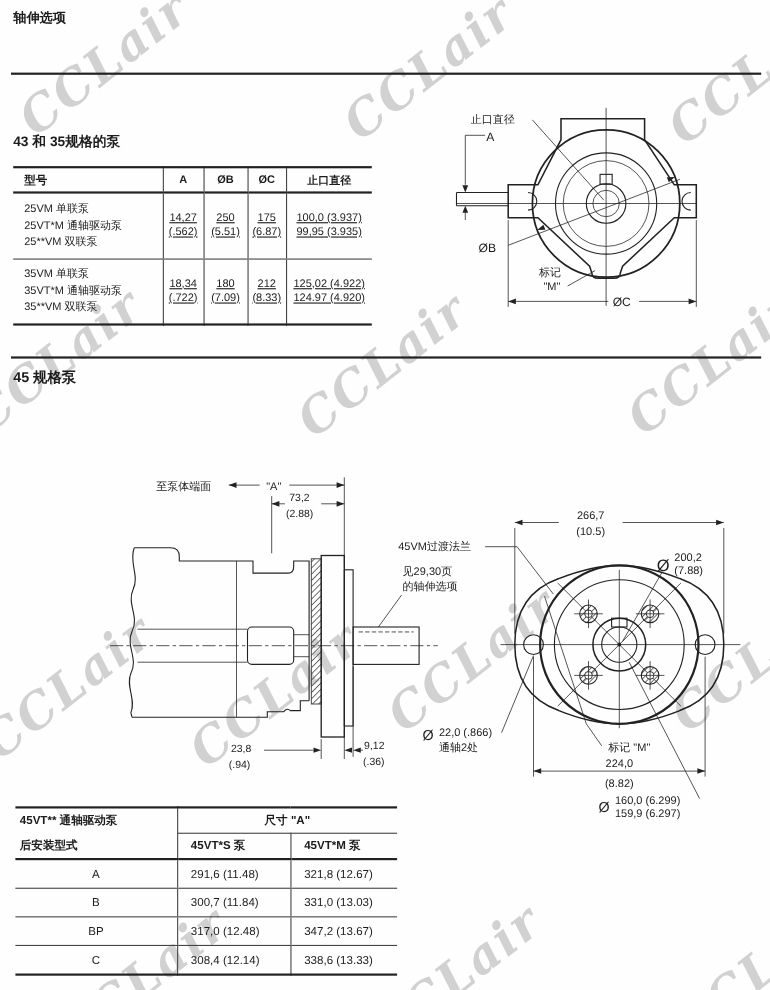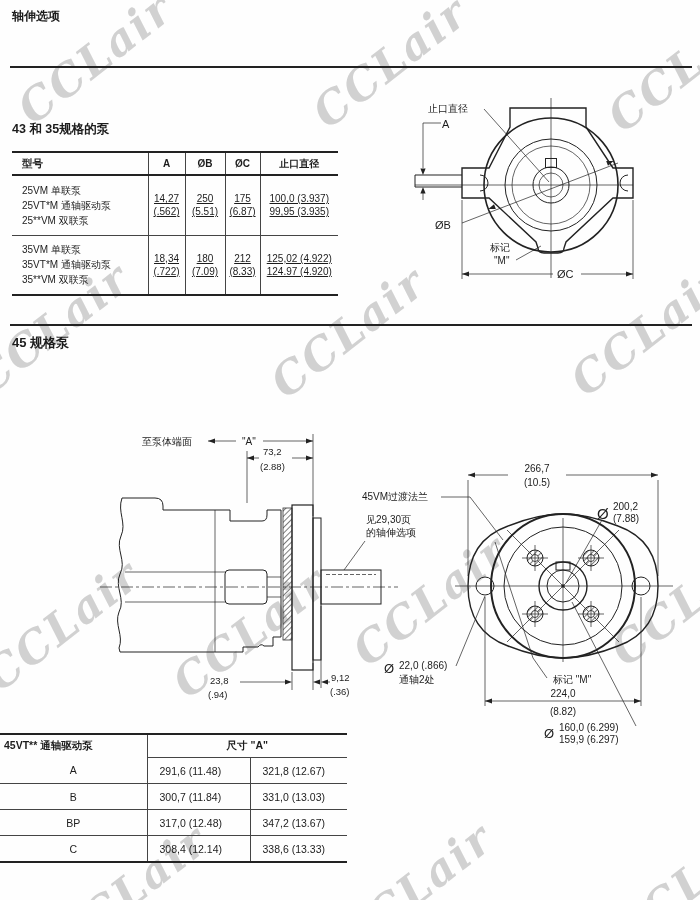--- a/index.html
+++ b/index.html
@@ -24,21 +24,21 @@
   .t1 th,.t1 td{font-size:10px;padding:0;vertical-align:middle;}
   .t1 thead th{height:21px;font-weight:bold;border-bottom:2px solid #222;}
   .t1 th.c,.t1 td.c{text-align:center;}
   .t1 th.l{text-align:left;padding-left:10px;font-size:10.5px;}
   .t1 td.models{text-align:left;padding-left:10px;line-height:15px;}
   .t1 tbody tr{height:60px;}
   .t1 tbody tr.rsep td{border-bottom:1px solid #444;}
   .t1 th+th,.t1 td+td{border-left:1px solid #444;}
   .t1{border-top:2px solid #222;border-bottom:2px solid #222;}
   .t1 .ln{line-height:13px;text-decoration:underline;}
-  .t2{left:0;top:733px;width:347px;border-top:2px solid #222;border-bottom:2px solid #222;}
+  .t2{left:14px;top:733px;width:347px;border-top:2px solid #222;border-bottom:2px solid #222;}
   .t2 th,.t2 td{font-size:10.5px;padding:0;vertical-align:middle;}
   .t2 tr.hr1 th{height:22px;font-weight:bold;}
   .t2 tr.hr1 th.span{text-align:center;border-bottom:1px solid #444;}
   .t2 tr.hr2 th{height:22px;font-weight:bold;border-bottom:2px solid #222;}
   .t2 th.l{text-align:left;padding-left:4px;}
   .t2 td.t{text-align:center;}
   .t2 td.v,.t2 th.v{text-align:left;padding-left:12px;}
   .t2 tbody td{height:25px;border-bottom:1px solid #444;}
   .t2 tbody tr:last-child td{border-bottom:none;}
   .t2 th+th,.t2 td+td{border-left:1px solid #444;}
@@ -344,20 +344,25 @@
     <colgroup>
         <col style="width:147px">
         <col style="width:103px">
         <col style="width:97px">
       </colgroup>
     <thead>
       <tr class="hr1">
         <th class="l">45VT** 通轴驱动泵</th>
         <th class="span" colspan="2">尺寸 "A"</th>
       </tr>
+      <tr class="hr2">
+        <th class="l">后安装型式</th>
+        <th class="v">45VT*S 泵</th>
+        <th class="v">45VT*M 泵</th>
+      </tr>
     </thead>
     <tbody>
       <tr>
         <td class="t">A</td>
         <td class="v">291,6 (11.48)</td>
         <td class="v">321,8 (12.67)</td>
       </tr>
       <tr>
         <td class="t">B</td>
         <td class="v">300,7 (11.84)</td>

